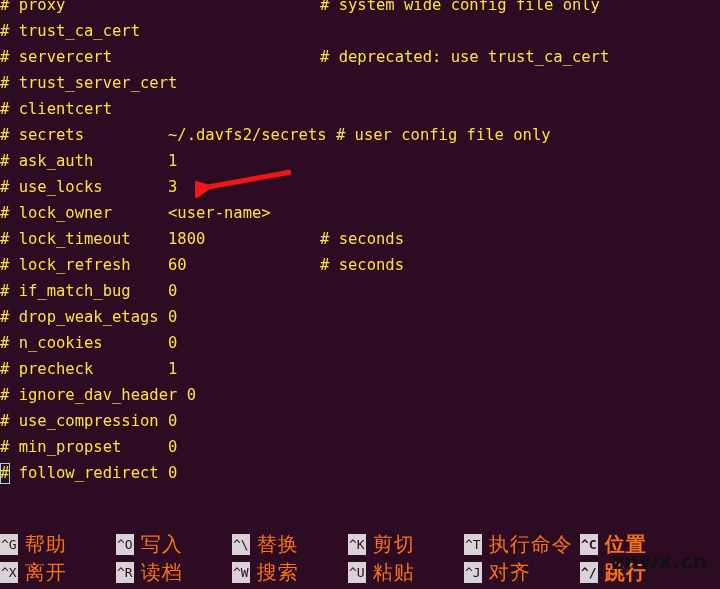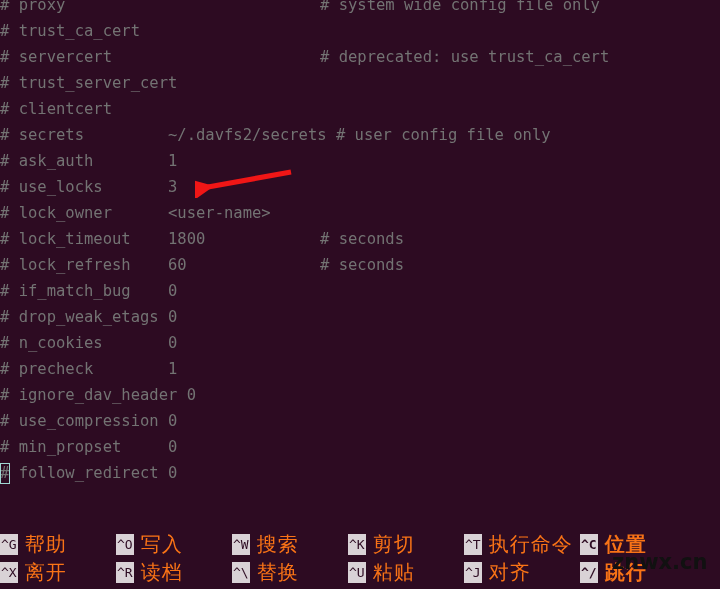--- a/index.html
+++ b/index.html
@@ -25,21 +25,21 @@
     height: 530px;
     overflow: hidden;
   }
   .line {
     position: relative;
     height: 26px;
     line-height: 26px;
     white-space: pre;
     font-size: 15.5px;
     letter-spacing: 0px;
-    color: #737373;
+    color: #fde047;
   }
   .line .seg {
     display: inline-block;
     white-space: pre;
     vertical-align: top;
   }
   .firstline {
     height: 18px;
     line-height: 11px;
   }
@@ -170,22 +170,22 @@
   <div id="shortcutbar">
       <div class="sc-col" style="left: 0px;">
         <div class="sc-row"><span class="sc-key">^G</span><span class="sc-label">帮助</span></div>
         <div class="sc-row"><span class="sc-key">^X</span><span class="sc-label">离开</span></div>
       </div>
       <div class="sc-col" style="left: 116px;">
         <div class="sc-row"><span class="sc-key">^O</span><span class="sc-label">写入</span></div>
         <div class="sc-row"><span class="sc-key">^R</span><span class="sc-label">读档</span></div>
       </div>
       <div class="sc-col" style="left: 232px;">
+        <div class="sc-row"><span class="sc-key">^\</span><span class="sc-label">替换</span></div>
         <div class="sc-row"><span class="sc-key">^W</span><span class="sc-label">搜索</span></div>
-        <div class="sc-row"><span class="sc-key">^\</span><span class="sc-label">替换</span></div>
       </div>
       <div class="sc-col" style="left: 348px;">
         <div class="sc-row"><span class="sc-key">^K</span><span class="sc-label">剪切</span></div>
         <div class="sc-row"><span class="sc-key">^U</span><span class="sc-label">粘贴</span></div>
       </div>
       <div class="sc-col" style="left: 464px;">
         <div class="sc-row"><span class="sc-key">^T</span><span class="sc-label">执行命令</span></div>
         <div class="sc-row"><span class="sc-key">^J</span><span class="sc-label">对齐</span></div>
       </div>
       <div class="sc-col" style="left: 580px; font-weight: bold;">

